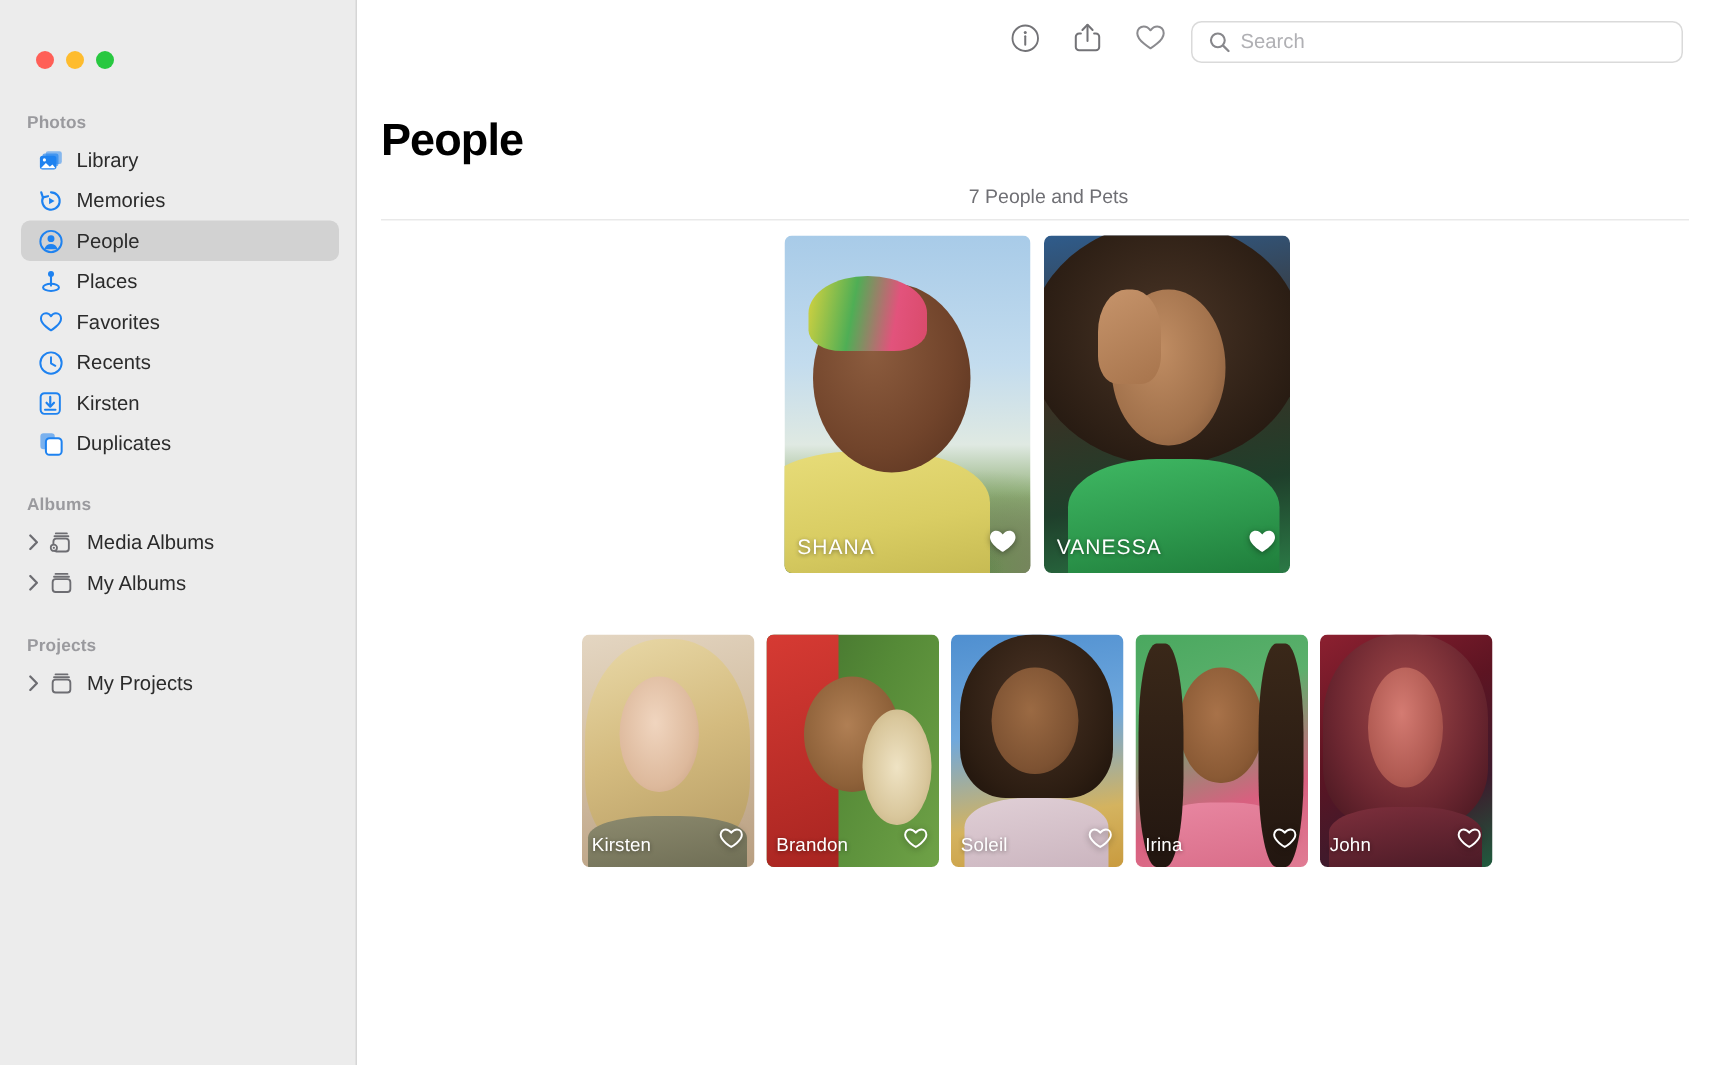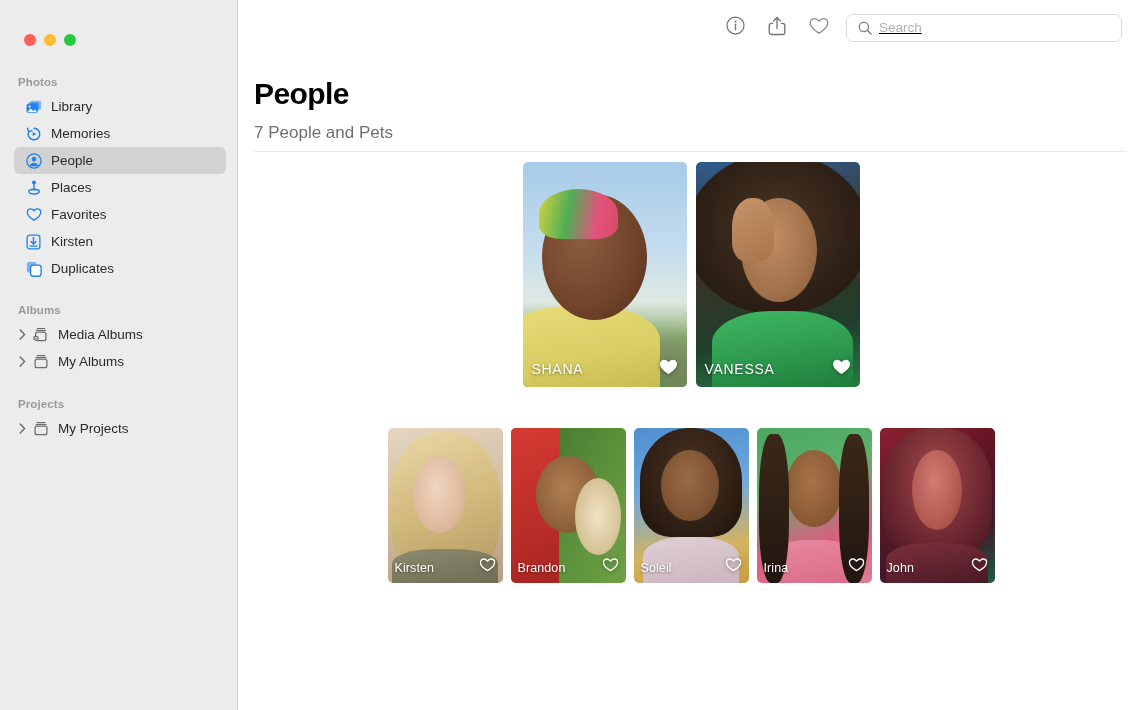--- a/index.html
+++ b/index.html
@@ -133,31 +133,30 @@
     height: 34px;
     display: flex;
     align-items: center;
     justify-content: center;
     color: #737377;
     cursor: default;
     border-radius: 5px;
   }
 
   .search-box {
-    width: 276px;
+    width: 328px;
     height: 28px;
     border: 1px solid #dadada;
     border-radius: 7px;
     background: #ffffff;
     display: flex;
     align-items: center;
     padding: 0 17px 0 11px;
     gap: 7px;
     margin-left: 6px;
-    text-decoration: underline;
   }
   .search-icon { color: #87878b; display: flex; }
   .search-input {
     border: 0;
     outline: 0;
     font-size: 13.5px;
     color: #1d1d1f;
     background: transparent;
     width: 100%;
     font-family: "Liberation Sans", sans-serif;
@@ -165,23 +164,24 @@
   .search-input::placeholder { color: #b0b0b4; }
 
   .page-title {
     font-size: 30px;
     font-weight: bold;
     color: #000000;
     letter-spacing: -0.6px;
     padding: 22px 0 0 16px;
   }
   .page-subtitle {
-    font-size: 17px;
+    font-size: 13px;
     color: #6f6f74;
     padding: 12px 0 0 16px;
+    text-align: center;
   }
   .hrule {
     margin: 8px 18px 0 16px;
     height: 1px;
     background: #e9e9e9;
   }
 
   
   .featured-row {
     display: flex;
@@ -349,20 +349,29 @@
 
       <li class="nav-item">
         <span class="nav-icon">
           <svg width="16" height="15" viewBox="0 0 16 15" fill="none">
             <path d="M8 13.2C8 13.2 1.3 9.3 1.3 5.3 1.3 3.2 2.9 1.8 4.7 1.8c1.4 0 2.6.8 3.3 2 .7-1.2 1.9-2 3.3-2 1.8 0 3.4 1.4 3.4 3.5 0 4-6.7 7.9-6.7 7.9z" stroke="#1e82f0" stroke-width="1.35" fill="none" stroke-linejoin="round"></path>
           </svg>
         </span>
         <span class="nav-label">Favorites</span>
       </li>
 
+      <li class="nav-item">
+        <span class="nav-icon">
+          <svg width="16" height="16" viewBox="0 0 16 16" fill="none">
+            <circle cx="8" cy="8" r="7.1" stroke="#1e82f0" stroke-width="1.3" fill="none"></circle>
+            <path d="M8 4.2 V8.2 L10.9 9.9" stroke="#1e82f0" stroke-width="1.3" stroke-linecap="round" stroke-linejoin="round" fill="none"></path>
+          </svg>
+        </span>
+        <span class="nav-label">Recents</span>
+      </li>
 
       <li class="nav-item">
         <span class="nav-icon">
           <svg width="15" height="16" viewBox="0 0 15 16" fill="none">
             <rect x="1.1" y="1.1" width="12.8" height="13.8" rx="2.6" stroke="#1e82f0" stroke-width="1.3" fill="none"></rect>
             <path d="M7.5 3.6 V9.8" stroke="#1e82f0" stroke-width="1.45" stroke-linecap="round"></path>
             <path d="M5 7.5 L7.5 10.1 L10 7.5" stroke="#1e82f0" stroke-width="1.45" stroke-linecap="round" stroke-linejoin="round" fill="none"></path>
             <path d="M4 12.1 H11" stroke="#1e82f0" stroke-width="1.35" stroke-linecap="round"></path>
           </svg>
         </span>

